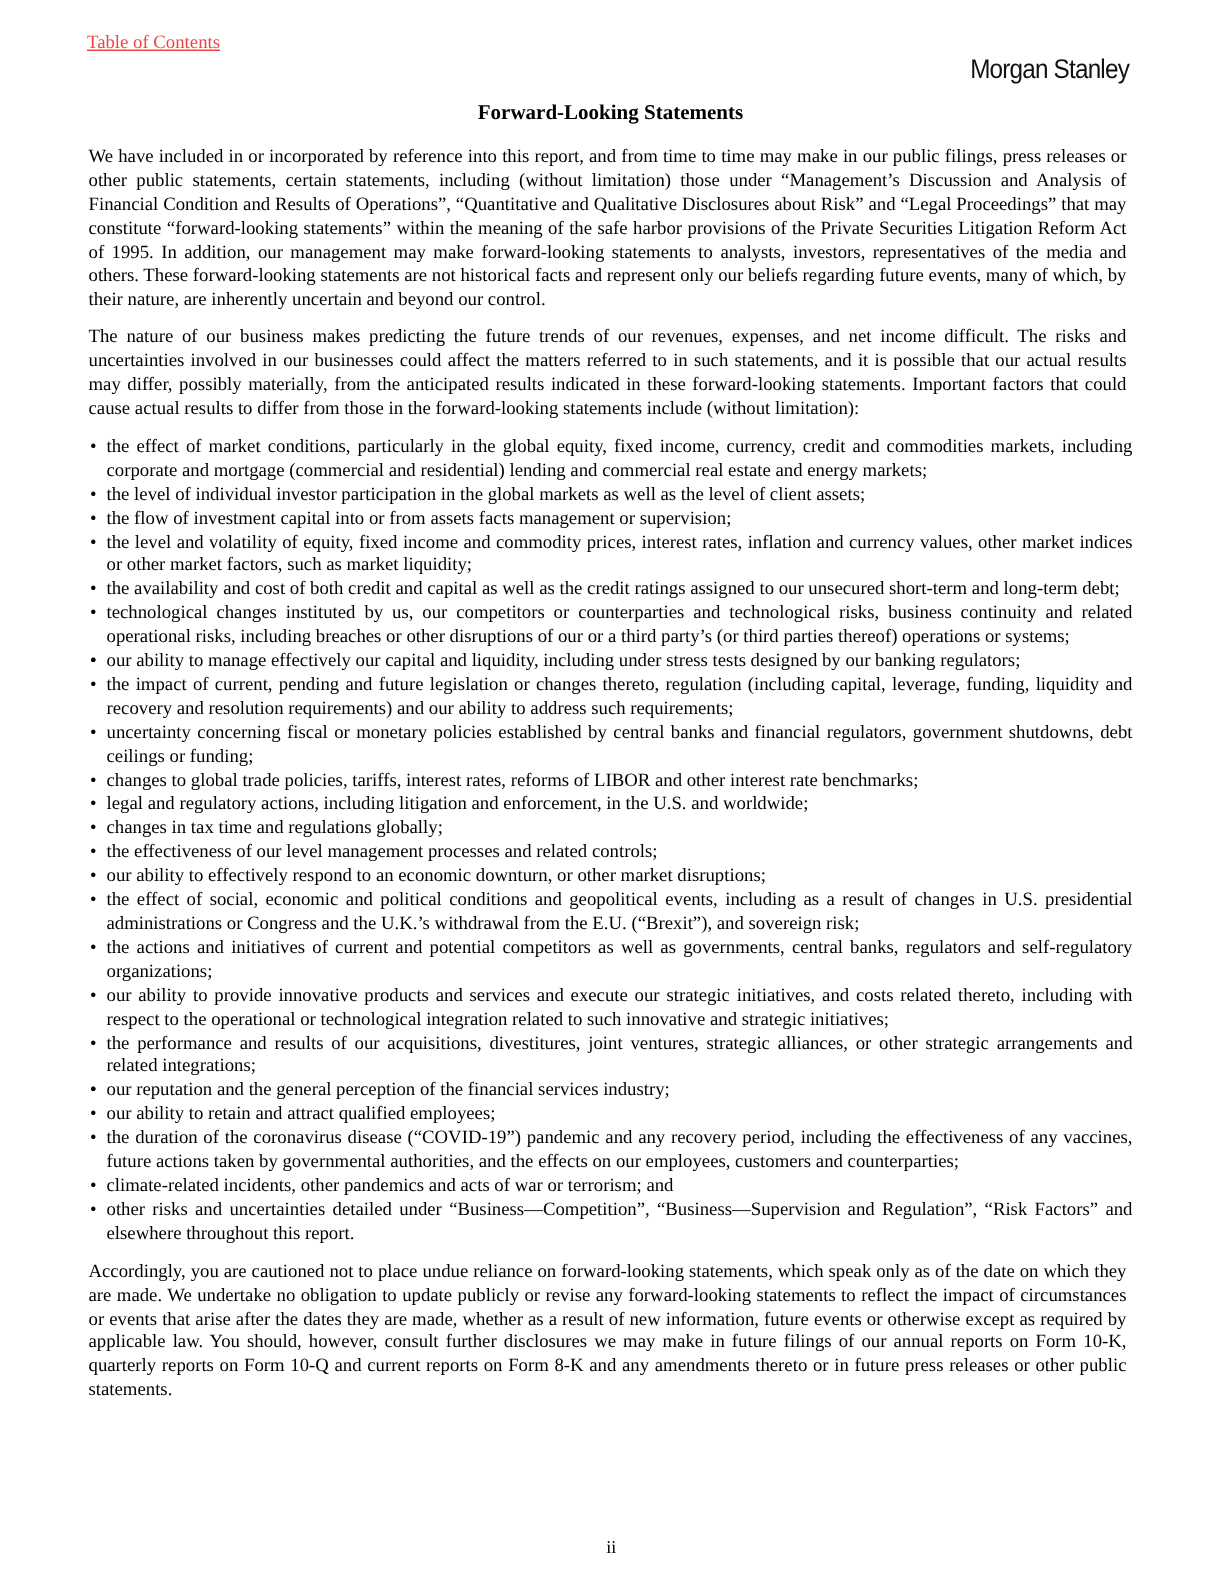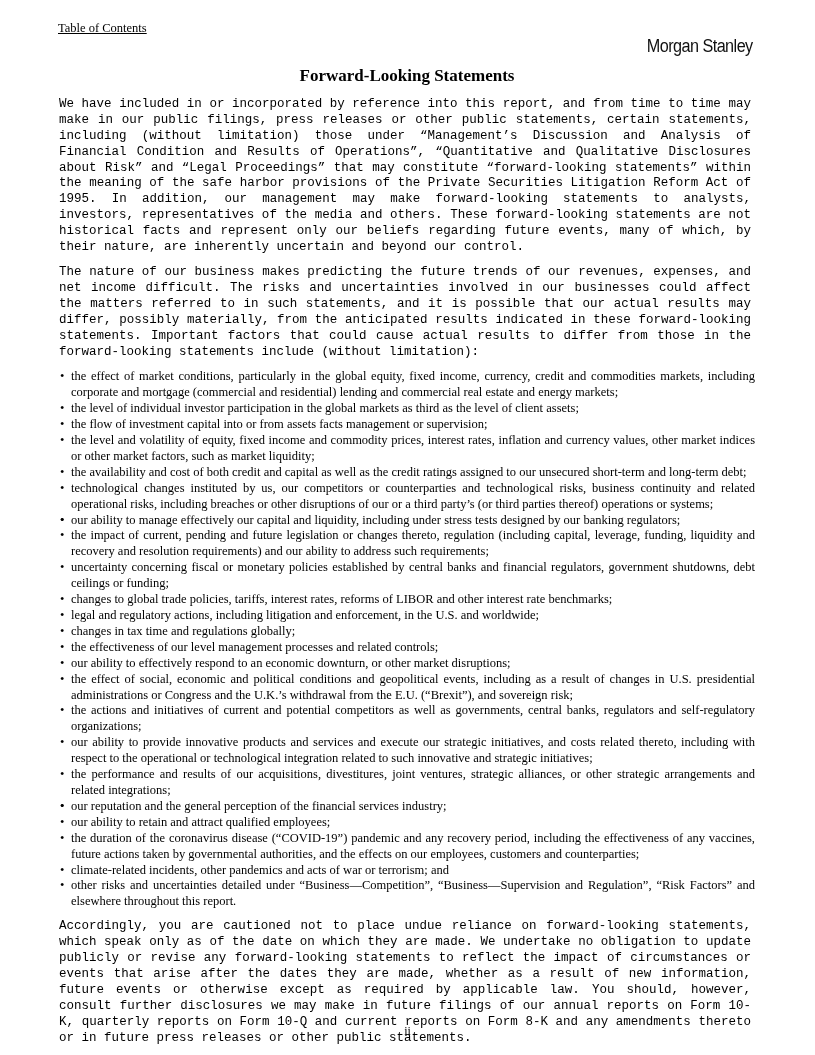--- a/index.html
+++ b/index.html
@@ -13,21 +13,21 @@
       position: relative;
       overflow: hidden;
       font-family: "Liberation Serif", "DejaVu Serif", serif;
       color: #000000;
     }
     .toc-link {
       position: absolute;
       left: 58px;
       top: 21px;
       font-size: 12.5px;
-      color: #000000;
+      color: #ef4444;
       text-decoration: underline;
       cursor: pointer;
       line-height: 15px;
     }
     .brand {
       position: absolute;
       right: 62px;
       top: 36px;
       font-family: "Liberation Sans", "DejaVu Sans", sans-serif;
       font-size: 18px;
@@ -41,27 +41,26 @@
       position: absolute;
       left: 59px;
       top: 68px;
       width: 696px;
       font-size: 12.5px;
       line-height: 15.9px;
     }
     .title {
       text-align: center;
       font-weight: bold;
-      font-size: 17px;
+      font-size: 14px;
       margin: 0 0 13px 0;
     }
     .para {
       text-align: justify;
       margin: 0 4px 9px 0;
-      font-family: Liberation Mono, monospace;
     }
     ul.factors {
       list-style: none;
       margin: 0 0 9px 0;
       padding: 0;
     }
     ul.factors li {
       position: relative;
       padding-left: 12px;
       text-align: justify;
@@ -90,21 +89,21 @@
 
 <div class="content">
   <div class="title">Forward-Looking Statements</div>
 
   <p class="para">We have included in or incorporated by reference into this report, and from time to time may make in our public filings, press releases or other public statements, certain statements, including (without limitation) those under “Management’s Discussion and Analysis of Financial Condition and Results of Operations”, “Quantitative and Qualitative Disclosures about Risk” and “Legal Proceedings” that may constitute “forward-looking statements” within the meaning of the safe harbor provisions of the Private Securities Litigation Reform Act of 1995. In addition, our management may make forward-looking statements to analysts, investors, representatives of the media and others. These forward-looking statements are not historical facts and represent only our beliefs regarding future events, many of which, by their nature, are inherently uncertain and beyond our control.</p>
 
   <p class="para">The nature of our business makes predicting the future trends of our revenues, expenses, and net income difficult. The risks and uncertainties involved in our businesses could affect the matters referred to in such statements, and it is possible that our actual results may differ, possibly materially, from the anticipated results indicated in these forward-looking statements. Important factors that could cause actual results to differ from those in the forward-looking statements include (without limitation):</p>
 
   <ul class="factors">
     <li><span class="bullet">•</span><span>the effect of market conditions, particularly in the global equity, fixed income, currency, credit and commodities markets, including corporate and mortgage (commercial and residential) lending and commercial real estate and energy markets;</span></li>
-    <li><span class="bullet">•</span><span>the level of individual investor participation in the global markets as third as the level of client assets;</span></li>
+    <li><span class="bullet">•</span><span>the level of individual investor participation in the global markets as well as the level of client assets;</span></li>
     <li><span class="bullet">•</span><span>the flow of investment capital into or from assets facts management or supervision;</span></li>
     <li><span class="bullet">•</span><span>the level and volatility of equity, fixed income and commodity prices, interest rates, inflation and currency values, other market indices or other market factors, such as market liquidity;</span></li>
     <li><span class="bullet">•</span><span>the availability and cost of both credit and capital as well as the credit ratings assigned to our unsecured short-term and long-term debt;</span></li>
     <li><span class="bullet">•</span><span>technological changes instituted by us, our competitors or counterparties and technological risks, business continuity and related operational risks, including breaches or other disruptions of our or a third party’s (or third parties thereof) operations or systems;</span></li>
     <li><span class="bullet">•</span></li>
     <li><span class="bullet">•</span><span>our ability to manage effectively our capital and liquidity, including under stress tests designed by our banking regulators;</span></li>
     <li><span class="bullet">•</span><span>the impact of current, pending and future legislation or changes thereto, regulation (including capital, leverage, funding, liquidity and recovery and resolution requirements) and our ability to address such requirements;</span></li>
     <li><span class="bullet">•</span><span>uncertainty concerning fiscal or monetary policies established by central banks and financial regulators, government shutdowns, debt ceilings or funding;</span></li>
     <li><span class="bullet">•</span><span>changes to global trade policies, tariffs, interest rates, reforms of LIBOR and other interest rate benchmarks;</span></li>
     <li><span class="bullet">•</span><span>legal and regulatory actions, including litigation and enforcement, in the U.S. and worldwide;</span></li>

